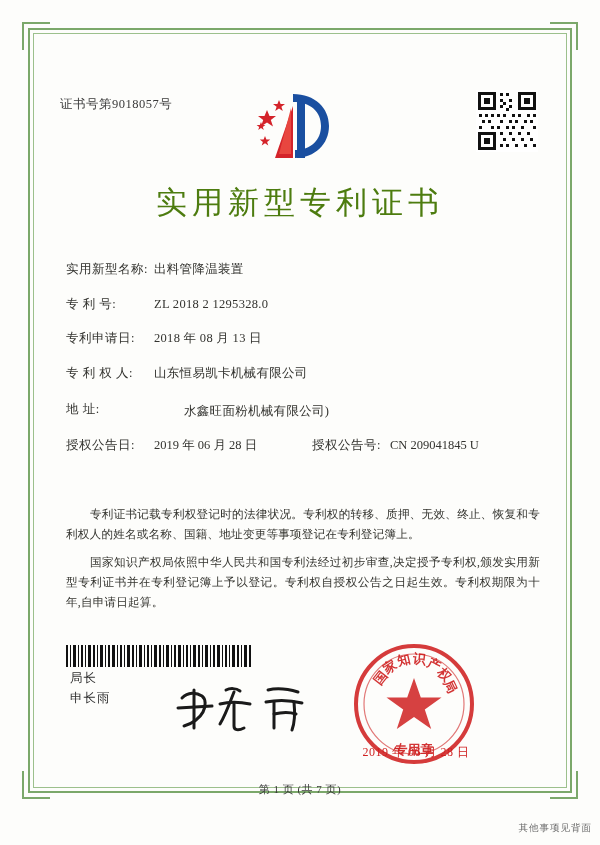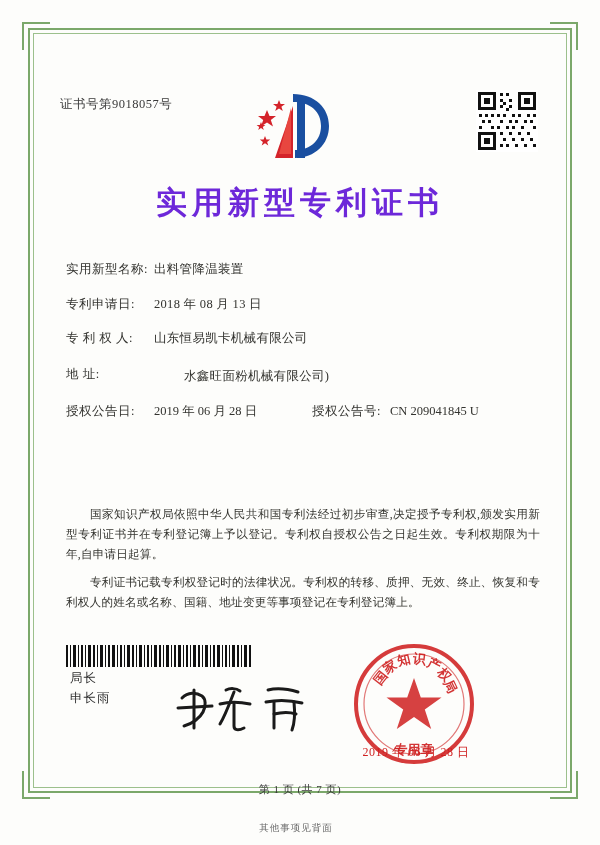--- a/index.html
+++ b/index.html
@@ -79,23 +79,23 @@
   }
 
   
   .title {
     position: absolute;
     left: 0;
     right: 0;
     top: 182px;
     text-align: center;
     font-size: 31px;
-    font-weight: bold;
+    font-weight: normal;
     letter-spacing: 5px;
-    color: #6d28d9;
+    color: #4d7c0f;
     font-family: "DejaVu Serif", serif;
   }
 
   
   .fields {
     position: absolute;
     left: 66px;
     top: 262px;
     right: 60px;
     font-size: 12.5px;
@@ -207,21 +207,21 @@
     text-align: center;
     font-size: 11px;
     color: #3a3a3a;
     letter-spacing: 0.5px;
   }
   .footer-note {
     position: absolute;
     left: 0;
     right: 8px;
     top: 822px;
-    text-align: center;
+    text-align: right;
     font-size: 9.5px;
     color: #6a6a6a;
     letter-spacing: 1px;
   }
 </style>
 </head>
 <body>
 
 <div class="page">
 
@@ -315,20 +315,24 @@
   <div class="title">实用新型专利证书</div>
 
   <div class="fields">
 
     <div class="field-row">
       <div class="field-label">实用新型名称:</div>
       <div class="field-value">出料管降温装置</div>
     </div>
 
 
+    <div class="field-row">
+      <div class="field-label">专 利 号:</div>
+      <div class="field-value">ZL 2018 2 1295328.0</div>
+    </div>
 
     <div class="field-row">
       <div class="field-label">专利申请日:</div>
       <div class="field-value">2018 年 08 月 13 日</div>
     </div>
 
     <div class="field-row">
       <div class="field-label">专 利 权 人:</div>
       <div class="field-value">山东恒易凯卡机械有限公司</div>
     </div>
@@ -347,22 +351,22 @@
       </div>
       <div class="half">
         <div class="lbl second">授权公告号:</div>
         <div>CN 209041845 U</div>
       </div>
     </div>
 
   </div>
 
   <div class="paragraphs">
+    <p>专利证书记载专利权登记时的法律状况。专利权的转移、质押、无效、终止、恢复和专利权人的姓名或名称、国籍、地址变更等事项登记在专利登记簿上。</p>
     <p>国家知识产权局依照中华人民共和国专利法经过初步审查,决定授予专利权,颁发实用新型专利证书并在专利登记簿上予以登记。专利权自授权公告之日起生效。专利权期限为十年,自申请日起算。</p>
-    <p>专利证书记载专利权登记时的法律状况。专利权的转移、质押、无效、终止、恢复和专利权人的姓名或名称、国籍、地址变更等事项登记在专利登记簿上。</p>
   </div>
 
   <div class="barcode">
     <svg viewBox="0 0 186 22" width="186" height="22">
       <g fill="#111">
         <rect x="0" y="0" width="2" height="22"></rect>
           <rect x="4" y="0" width="1" height="22"></rect>
         <rect x="7" y="0" width="3" height="22"></rect>
           <rect x="12" y="0" width="1" height="22"></rect>
         <rect x="15" y="0" width="2" height="22"></rect>

